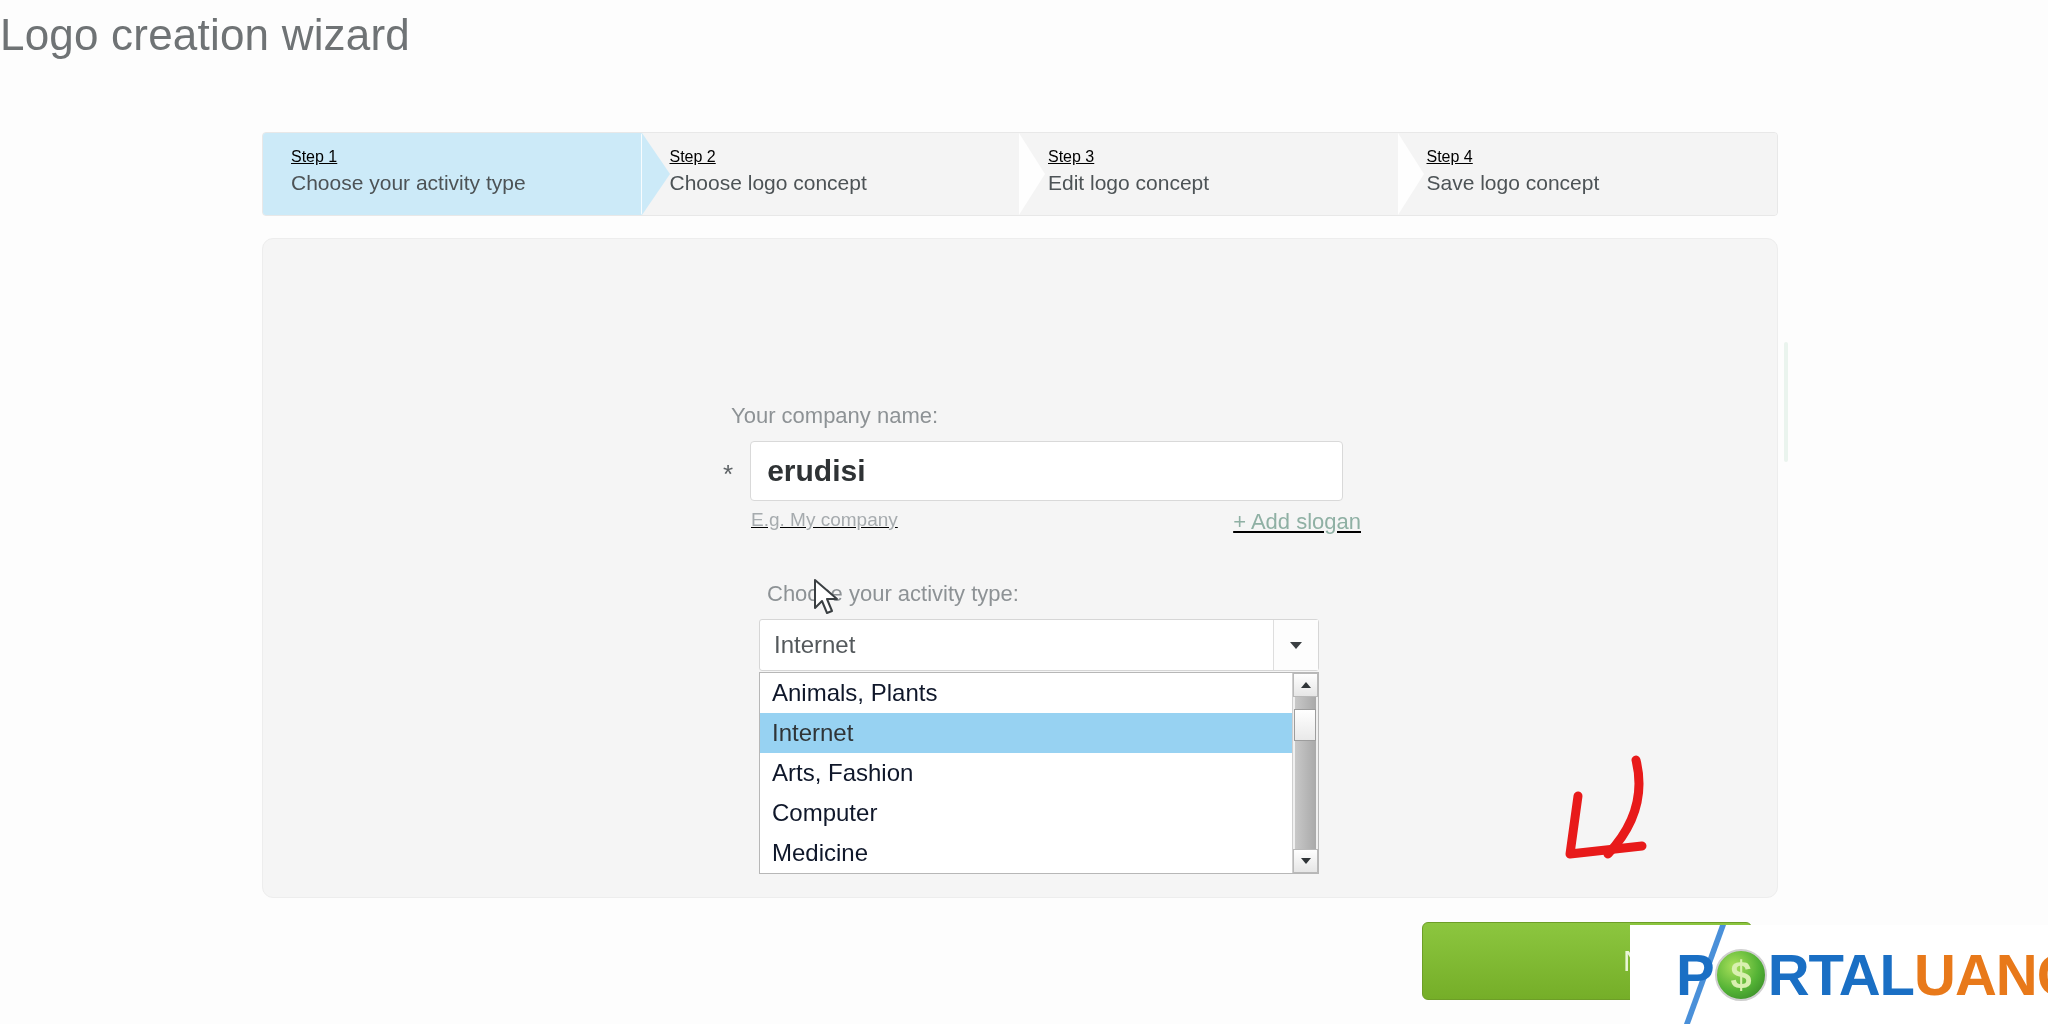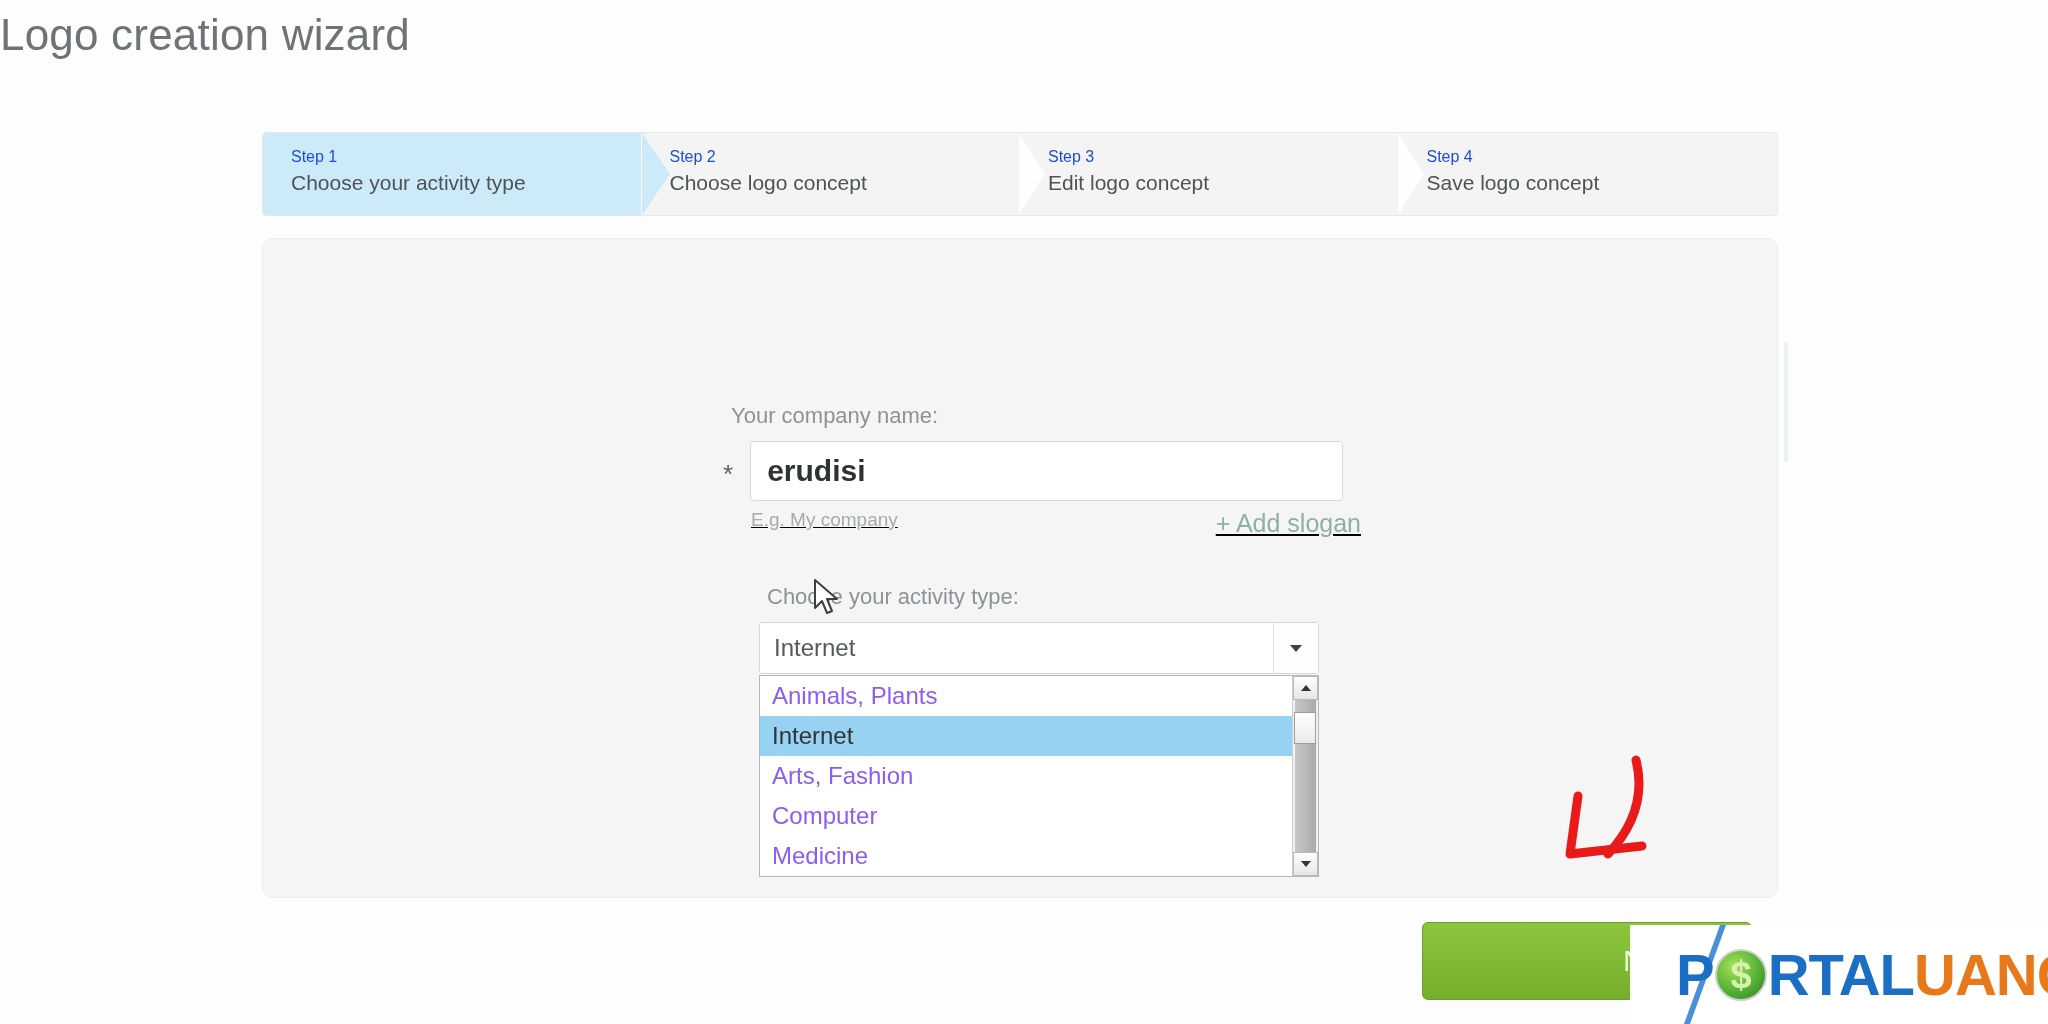--- a/index.html
+++ b/index.html
@@ -78,24 +78,25 @@
     width: 0;
     height: 0;
     border-top: 41px solid transparent;
     border-bottom: 41px solid transparent;
     border-left: 26px solid #ffffff;
     opacity: 0.85;
     z-index: 1;
   }
   .step-num {
     font-size: 16px;
-    color: #1d4ed8;
+    color: #000000;
     line-height: 20px;
     position: relative;
     z-index: 2;
+    text-decoration: underline;
   }
   .step-label {
     font-size: 21px;
     color: #4d5356;
     line-height: 30px;
     position: relative;
     z-index: 2;
     margin-top: 1px;
   }
 
@@ -166,21 +167,21 @@
     width: 610px;
     margin-left: 28px;
     margin-top: 8px;
     text-decoration: underline;
   }
   .hint {
     font-size: 19px;
     color: #a6abae;
   }
   .add-slogan {
-    font-size: 25px;
+    font-size: 22px;
     color: #8fb0a4;
     cursor: pointer;
     text-decoration: none;
   }
 
   .activity-block {
     margin-top: 44px;
     margin-left: 36px;
   }
   .select-wrap {
@@ -237,21 +238,21 @@
     flex: 1;
     padding: 0;
     margin: 0;
     list-style: none;
   }
   .option {
     height: 40px;
     line-height: 40px;
     padding-left: 12px;
     font-size: 24px;
-    color: #8b5cf6;
+    color: #0f172a;
     cursor: pointer;
     white-space: nowrap;
   }
   .option.selected {
     background: #97d2f2;
     color: #2f3437;
   }
   .opt-scroll {
     width: 26px;
     background: #f0f0f0;

